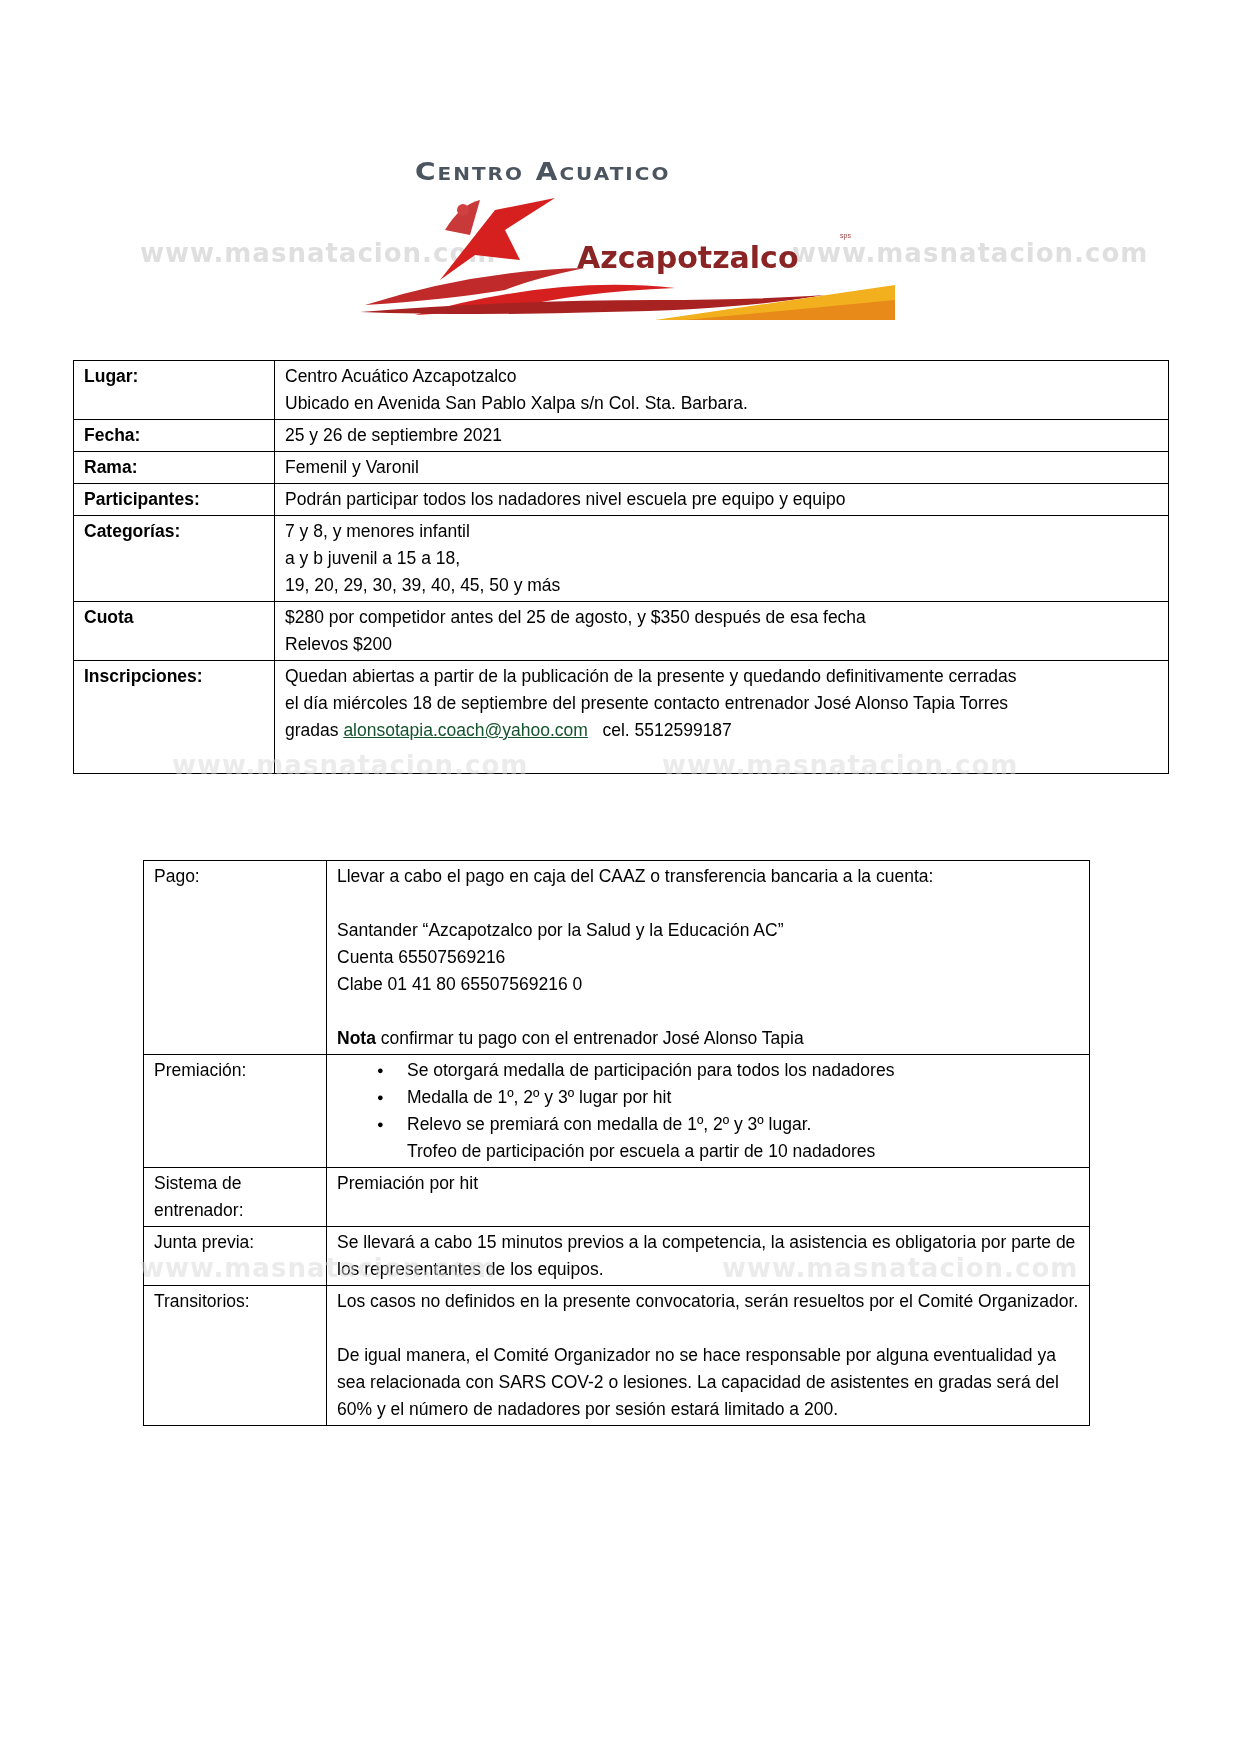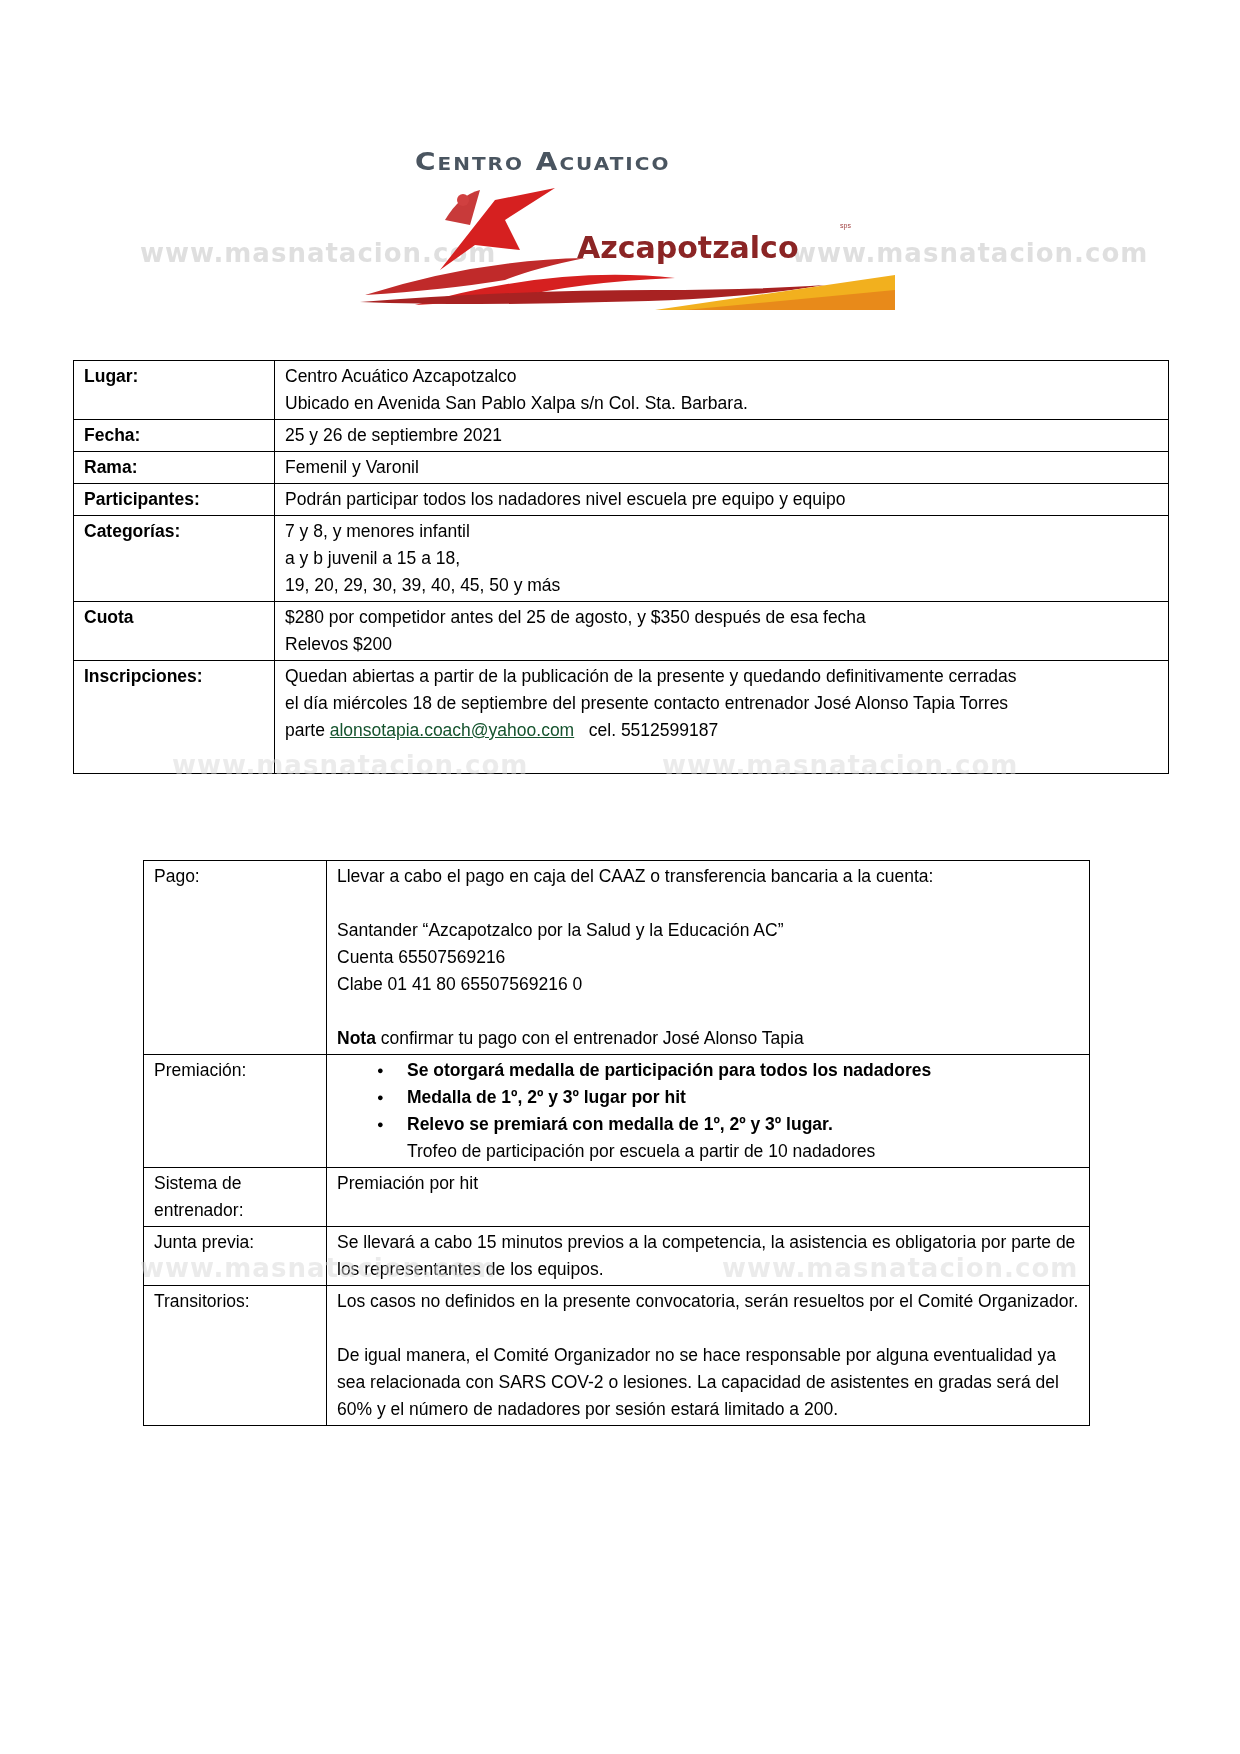--- a/index.html
+++ b/index.html
@@ -1,36 +1,36 @@
 <!DOCTYPE html>
 <html><head>
 <meta charset="utf-8">
 <style>
   html, body { margin:0; padding:0; background:#ffffff; }
   body { width:1240px; height:1754px; position:relative; overflow:hidden;
          font-family:"Liberation Sans", sans-serif; color:#000; }
   .watermark { position:absolute; font-family:"DejaVu Sans", sans-serif; font-weight:bold;
                font-size:26px; color:#d8d8d8; letter-spacing:1px; opacity:0.8;margin-left:22px; }
-  .logo { position:absolute; left:355px; top:140px; width:540px; height:170px; }
+  .logo { position:absolute; left:355px; top:150px; width:540px; height:170px; }
   .logo-title { position:absolute; left:60px; top:5px; font-family:"DejaVu Sans", sans-serif;
                 font-weight:bold; font-size:28px; color:#4a5560; letter-spacing:2px;
                 font-variant:small-caps; transform:scaleY(0.9); }
   .logo-name { position:absolute; left:222px; top:90px; font-family:"DejaVu Sans", sans-serif;
                font-weight:bold; font-size:30px; color:#8b2525; letter-spacing:0px; }
   .logo-sps { position:absolute; left:485px; top:82px; font-size:7px; color:#a04040; }
   table { border-collapse:collapse; position:absolute; font-family:"Liberation Sans Narrow","Liberation Sans", sans-serif; }
   td { border:1.5px solid #000; vertical-align:top; padding:2px 10px 2px 10px; font-size:17.5px; line-height:27px; }
   #t1 { left:73px; top:360px; width:1096px; }
   #t1 td.lbl { width:180px; font-weight:bold; }
   #t2 { left:143px; top:860px; width:947px; }
   #t2 td.lbl { width:162px; }
   .line { display:block; }
   .blank { display:block; height:27px; }
   a.email { color:#14532d; text-decoration:underline; }
-  ul { margin:0; padding:0 0 0 70px; list-style:none;font-weight:bold; }
+  ul { margin:0; padding:0 0 0 70px; list-style:none; }
   ul li { position:relative; }
   ul li::before { content:"\25CF"; position:absolute; left:-30px; font-size:11px; top:0px; }
   .indent { display:block; padding-left:70px; }
 </style>
 </head>
 <body>
 
 <div class="watermark" style="left:118px; top:238px;">www.masnatacion.com</div>
 <div class="watermark" style="left:770px; top:238px;">www.masnatacion.com</div>
 
@@ -90,21 +90,21 @@
     <td>
       <span class="line">$280 por competidor antes del 25 de agosto, y $350 después de esa fecha</span>
       <span class="line">Relevos $200</span>
     </td>
   </tr>
   <tr>
     <td class="lbl">Inscripciones:</td>
     <td style="height:81px;">
       <span class="line">Quedan abiertas a partir de la publicación de la presente y quedando definitivamente cerradas</span>
       <span class="line">el día miércoles 18 de septiembre del presente contacto entrenador José Alonso Tapia Torres</span>
-      <span class="line"><span>parte </span><a class="email" href="#">alonsotapia.coach@yahoo.com</a><span style="white-space:pre;">   cel. 5512599187</span></span>
+      <span class="line"><span>gradas </span><a class="email" href="#">alonsotapia.coach@yahoo.com</a><span style="white-space:pre;">   cel. 5512599187</span></span>
       <span class="blank"></span>
     </td>
   </tr>
 </tbody>
   </table>
 
 <table id="t2">
   <tbody>
       <tr>
     <td class="lbl">Pago:</td>

